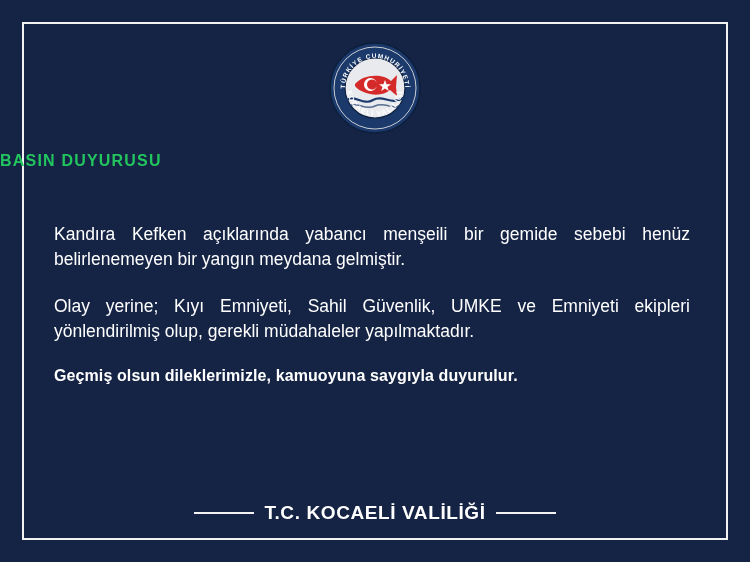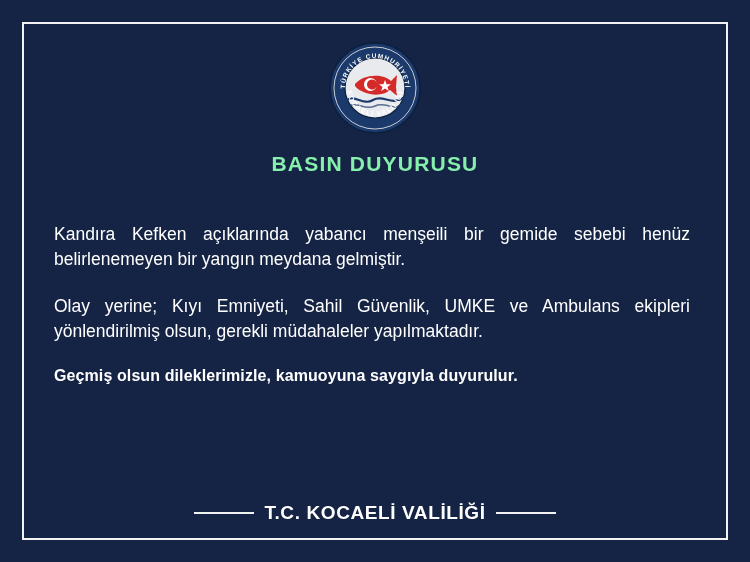--- a/index.html
+++ b/index.html
@@ -47,23 +47,22 @@
     height: 96px;
   }
   .emblem svg { display: block; }
 
   
   .headline {
     position: absolute;
     left: 0;
     right: 0;
     top: 152px;
-    text-align: center;
-    color: #86efac;
-    font-size: 21px;
+    color: #22c55e;
+    font-size: 16px;
     font-weight: bold;
     letter-spacing: 1.2px;
   }
 
   
   .body-copy {
     position: absolute;
     left: 54px;
     right: 52px;
     top: 222px;
@@ -145,21 +144,21 @@
           <textPath href="#arcBottom" startOffset="50%" text-anchor="middle">KOCAELİ VALİLİĞİ</textPath>
         </text>
       </svg>
     </div>
   </div>
 
   <div class="headline">BASIN  DUYURUSU</div>
 
   <div class="body-copy">
     <p class="para">Kandıra Kefken açıklarında yabancı menşeili bir gemide sebebi henüz belirlenemeyen bir yangın meydana gelmiştir.</p>
-    <p class="para">Olay yerine; Kıyı Emniyeti, Sahil Güvenlik, UMKE ve Ambulans ekipleri yönlendirilmiş olsun, gerekli müdahaleler yapılmaktadır.</p>
+    <p class="para">Olay yerine; Kıyı Emniyeti, Sahil Güvenlik, UMKE ve Emniyeti ekipleri yönlendirilmiş olup, gerekli müdahaleler yapılmaktadır.</p>
     <p class="para bold">Geçmiş olsun dileklerimizle, kamuoyuna saygıyla duyurulur.</p>
   </div>
 
   <div class="footer">
     <span class="footer-rule left"></span>
     <span class="footer-text">T.C. KOCAELİ VALİLİĞİ</span>
     <span class="footer-rule right"></span>
   </div>
 
 </div>

